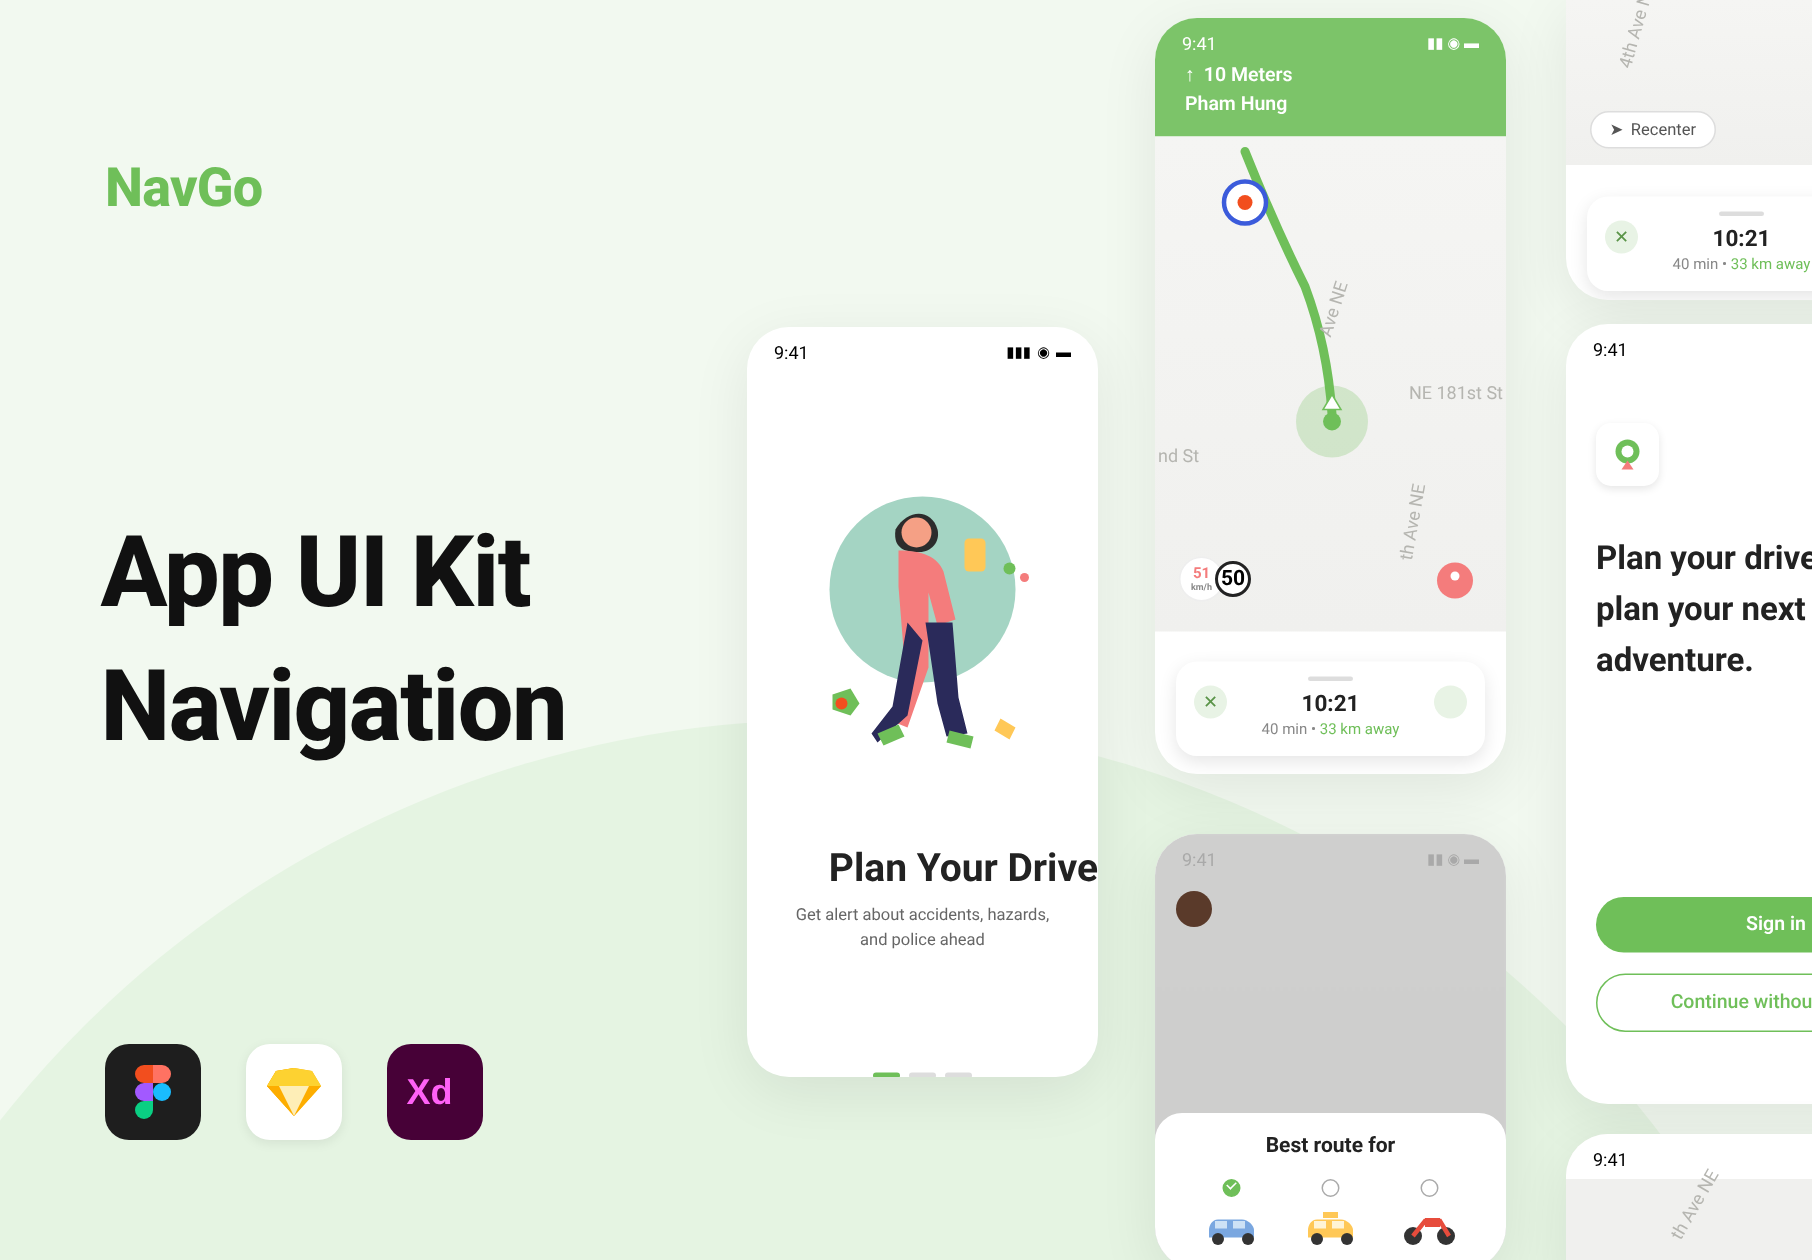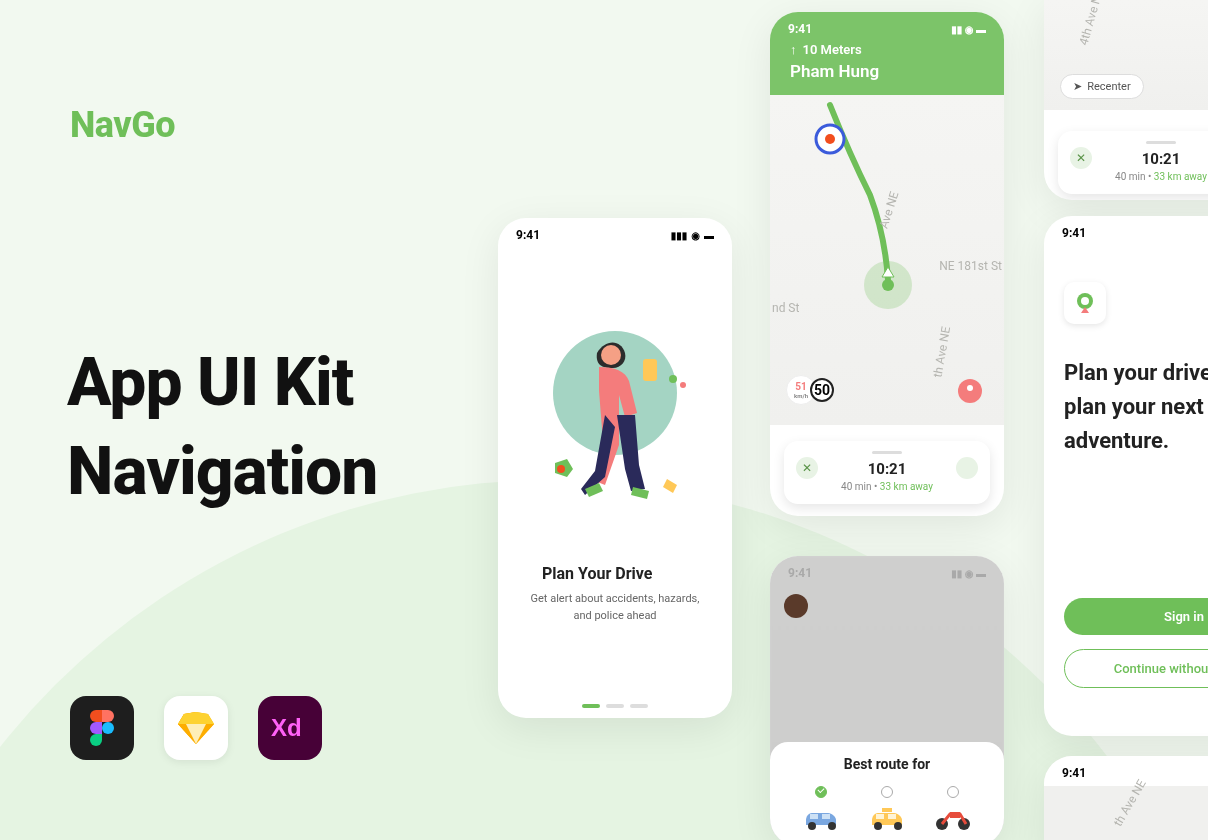--- a/index.html
+++ b/index.html
@@ -68,46 +68,46 @@
     border-radius: 28px;
     box-shadow: 0 10px 40px rgba(0,0,0,0.08);
     overflow: hidden;
   }
   .status-bar {
     display: flex;
     justify-content: space-between;
     align-items: center;
     padding: 10px 18px 6px;
     font-size: 12px;
-    font-weight: 700;
+    font-weight: 400;
   }
   .status-icons { display: flex; gap: 4px; align-items: center; font-size: 10px; }
 
   
   .phone1 { left: 498px; top: 218px; width: 234px; height: 500px; }
   .illus {
     height: 250px;
     display: flex;
     align-items: center;
     justify-content: center;
     position: relative;
     margin-top: 30px;
   }
-  .onboard-title { text-align: left; font-size: 16px; font-weight: 700; color: #222; margin-top: 36px; padding-left: 44px; }
+  .onboard-title { text-align: right; font-size: 26px; font-weight: 700; color: #222; margin-top: 36px; }
   .onboard-sub { text-align: center; font-size: 11px; color: #666; padding: 8px 24px 0; line-height: 1.5; }
   .dots { display: flex; justify-content: center; gap: 6px; margin-top: 80px; }
   .dot { width: 18px; height: 4px; border-radius: 3px; background: #ddd; }
   .dot.active { background: #6fbf59; }
 
   
   .phone2 { left: 770px; top: 12px; width: 234px; height: 504px; }
   .nav-header { background: #7cc469; color: #fff; padding-bottom: 14px; }
   .nav-header .status-bar { color: #fff; }
   .nav-distance { padding: 0 20px; font-size: 13px; font-weight: 600; display: flex; align-items: center; gap: 6px; }
-  .nav-name { padding: 4px 20px 0; font-size: 17px; font-weight: 600; }
+  .nav-name { padding: 4px 20px 0; font-size: 13px; font-weight: 600; }
   .map-area {
     height: 330px;
     background: linear-gradient(180deg, #f5f5f3 0%, #f0f0ee 100%);
     position: relative;
     overflow: hidden;
   }
   .map-label { position: absolute; color: #b5b5b0; font-size: 12px; }
   .bottom-card {
     position: absolute;
     bottom: 12px;

